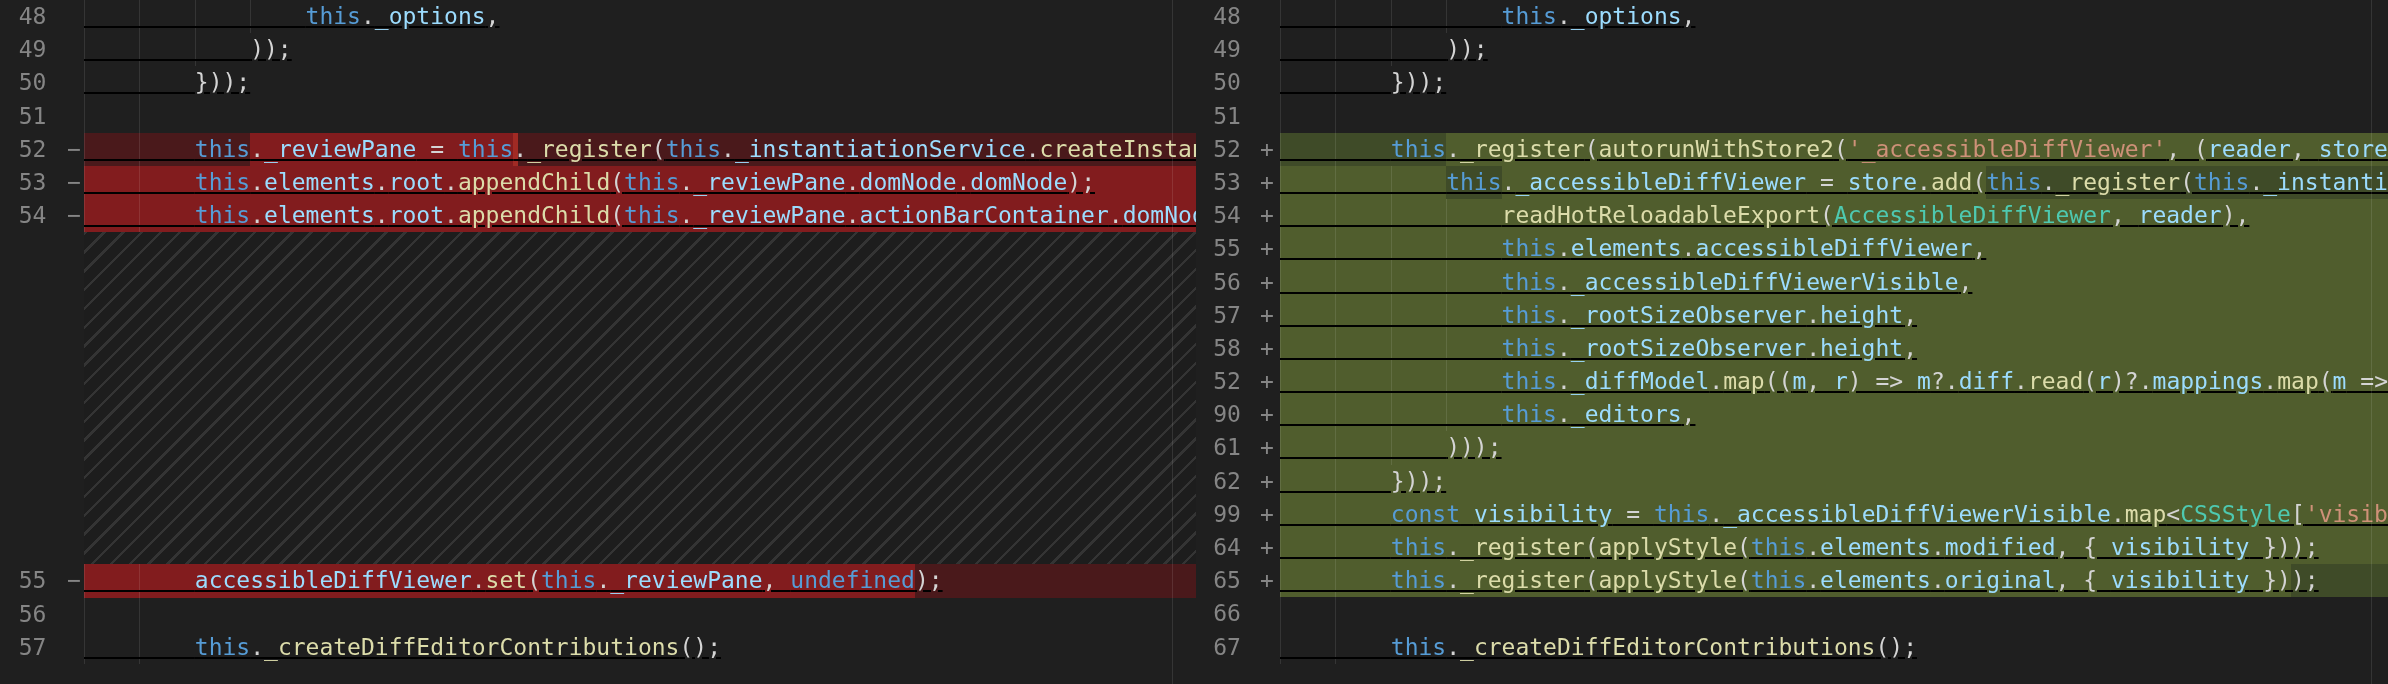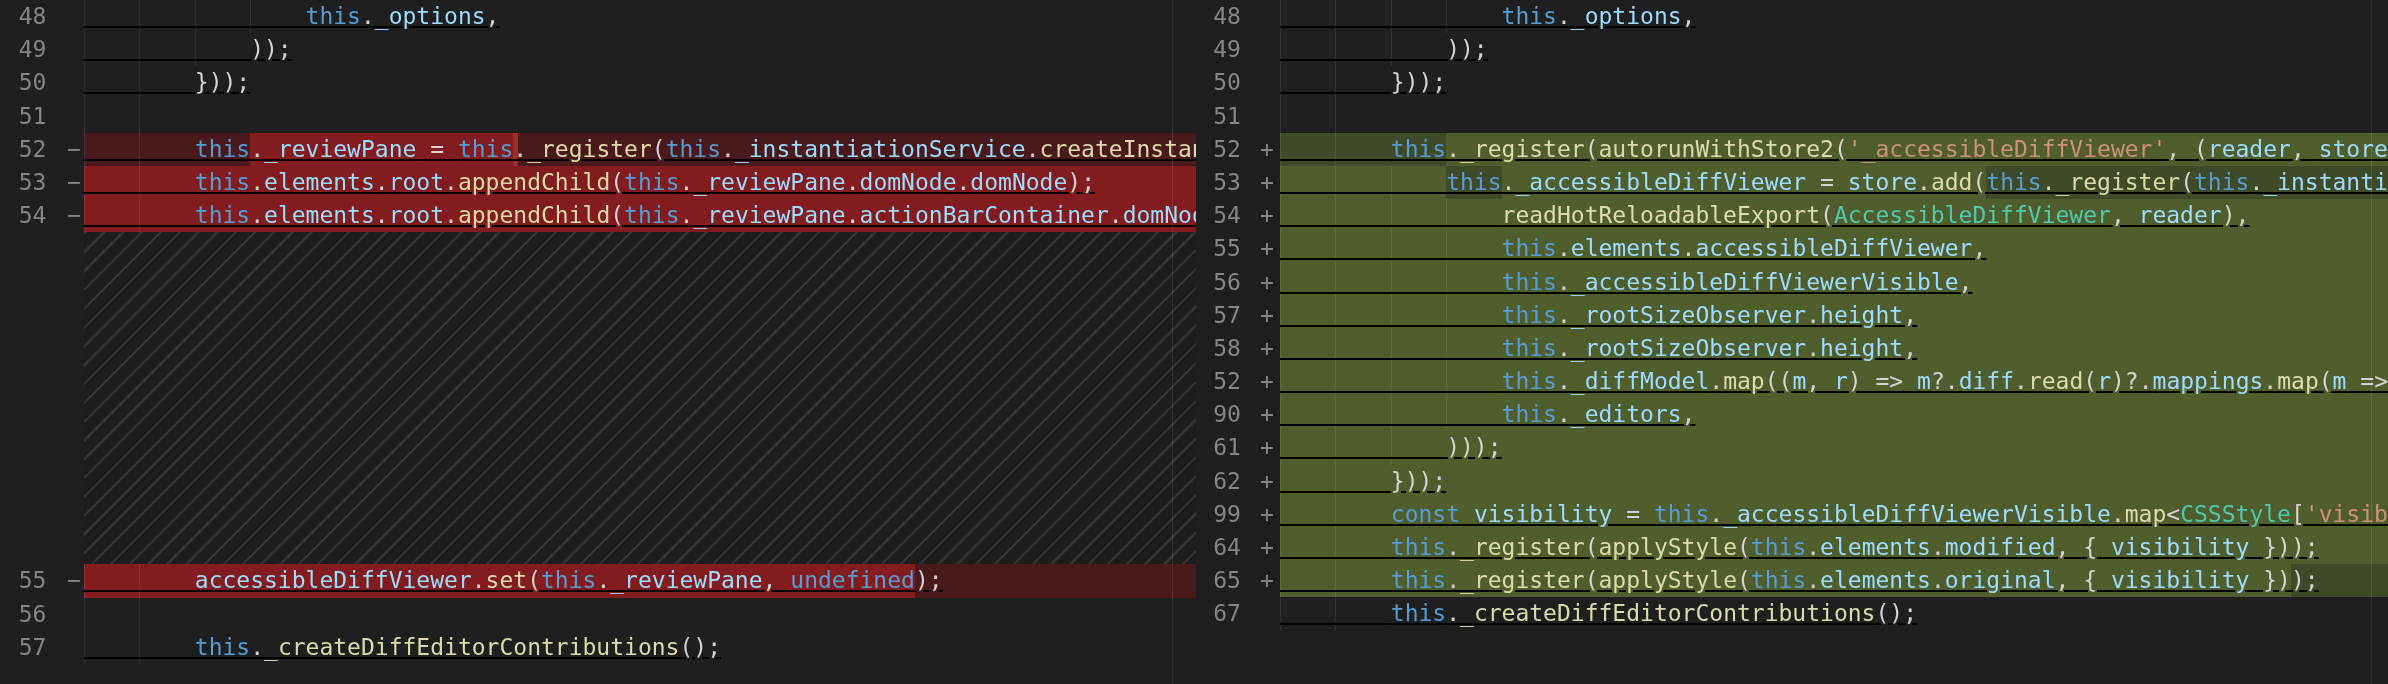--- a/index.html
+++ b/index.html
@@ -341,20 +341,29 @@
         <div class="gutter-num">65</div>
         <div class="gutter-marker">+</div>
         <div class="content bg-ins">
           <div class="hl bg-insB" style="left: calc(0ch); width: calc(73ch);"></div>
           <div class="guide" style="left: calc(0ch);"></div>
           <div class="guide" style="left: calc(4ch);"></div>
           <pre><span class="tk-w">        </span><span class="tk-k">this</span><span class="tk-w">.</span><span class="tk-f">_register</span><span class="tk-w">(</span><span class="tk-f">applyStyle</span><span class="tk-w">(</span><span class="tk-k">this</span><span class="tk-w">.</span><span class="tk-p">elements</span><span class="tk-w">.</span><span class="tk-p">original</span><span class="tk-w">, { </span><span class="tk-p">visibility</span><span class="tk-w"> }));</span></pre>
         </div>
       </div>
       <div class="row">
+        <div class="gutter-num">66</div>
+        <div class="gutter-marker"></div>
+        <div class="content">
+          <div class="guide" style="left: calc(0ch);"></div>
+          <div class="guide" style="left: calc(4ch);"></div>
+          <pre></pre>
+        </div>
+      </div>
+      <div class="row">
         <div class="gutter-num">67</div>
         <div class="gutter-marker"></div>
         <div class="content">
           <div class="guide" style="left: calc(0ch);"></div>
           <div class="guide" style="left: calc(4ch);"></div>
           <pre><span class="tk-w">        </span><span class="tk-k">this</span><span class="tk-w">.</span><span class="tk-f">_createDiffEditorContributions</span><span class="tk-w">();</span></pre>
         </div>
       </div>
     </div>
 </div>

